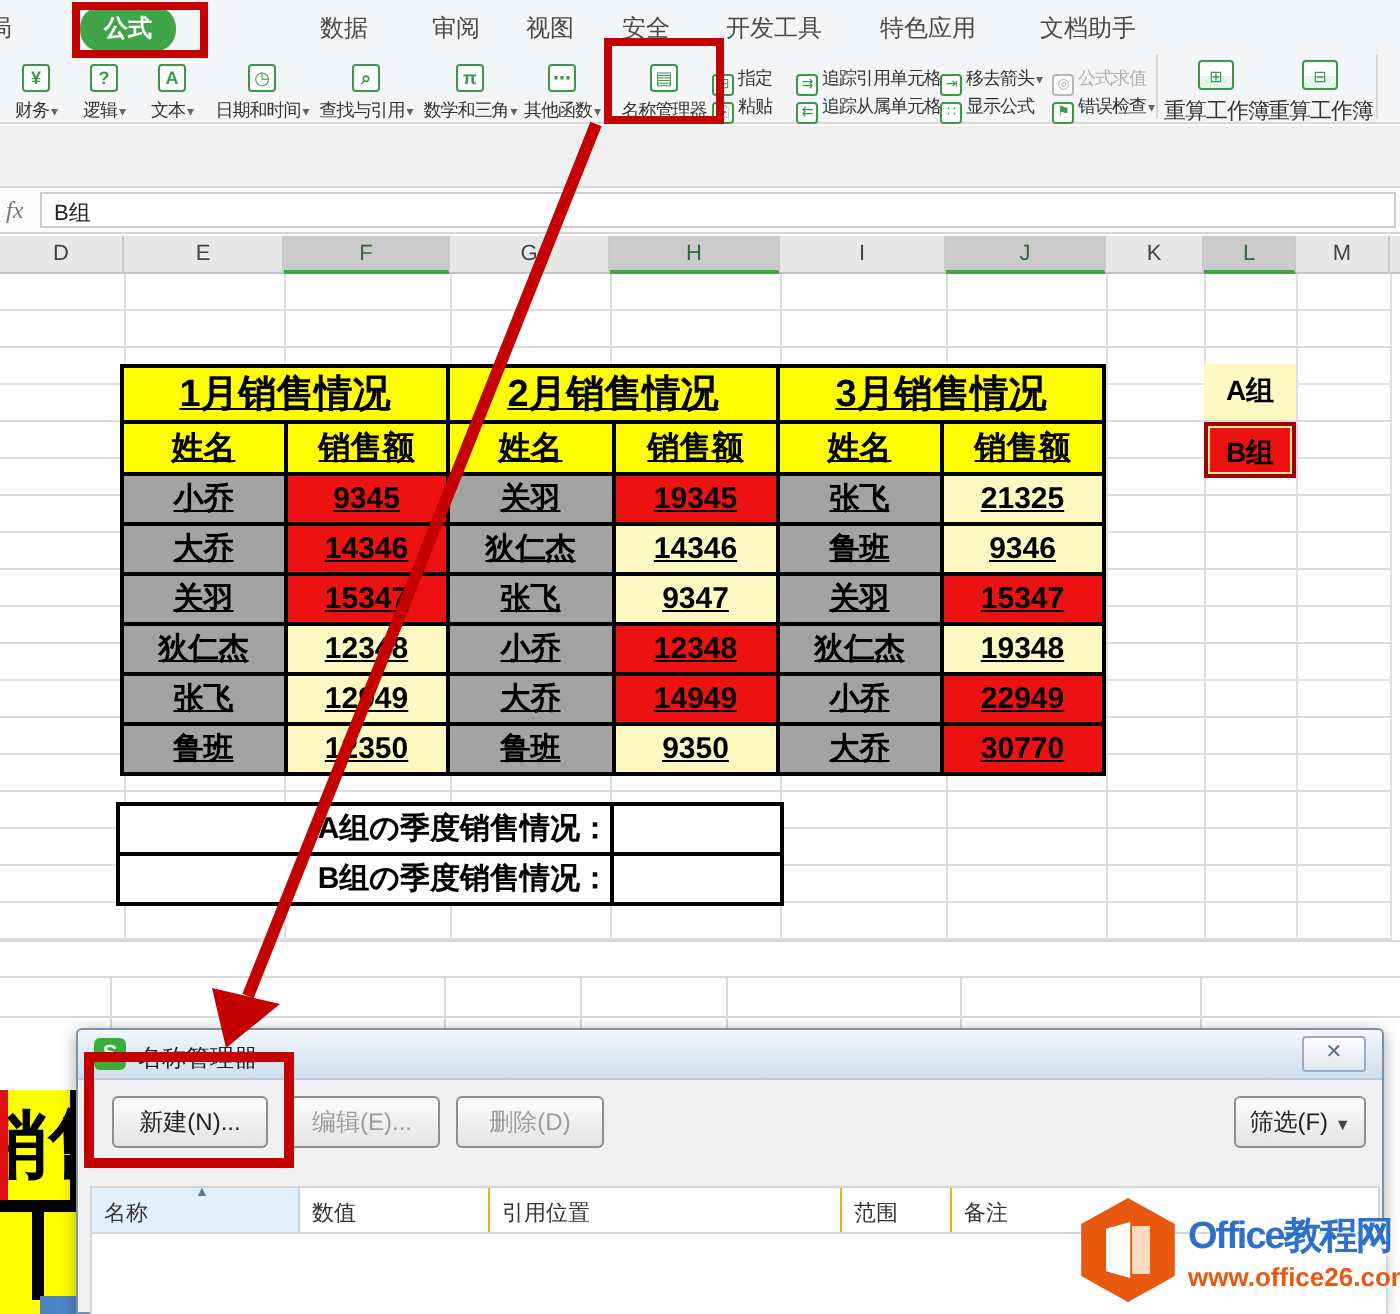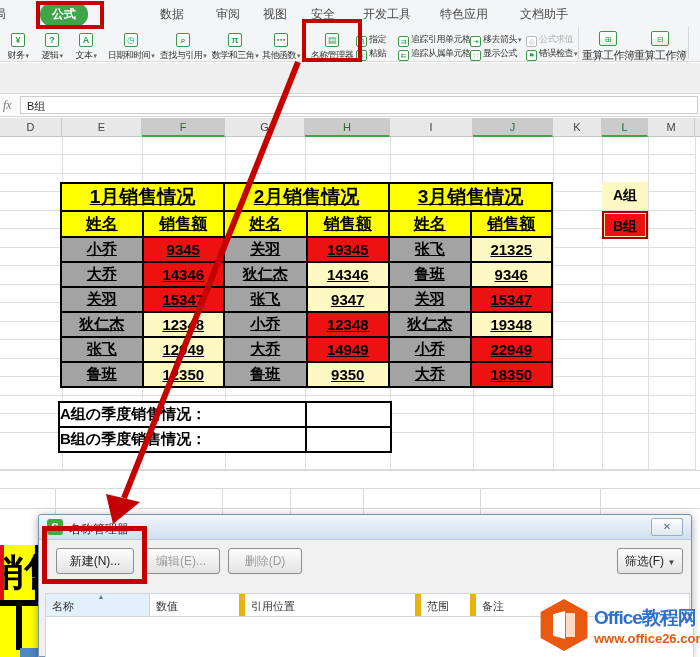--- a/index.html
+++ b/index.html
@@ -47,21 +47,21 @@
   td.nm  { background:#a3a3a3; font-size:15px; height:25px; }
   td.val { font-size:15px; height:25px; }
   .red  { background:#ee1111; }
   .blue { background:#fef9c3; }
 
   .grp { position:absolute; left:602px; width:46px; height:28px; text-align:center; font-weight:900; font-size:14px; line-height:27px; color:#000; }
   .grp.sel { border:2px solid #a40000; box-shadow:inset 0 0 0 1px #ffe9a0; }
 
   table.summary { border-collapse:collapse; position:absolute; table-layout:fixed; }
   table.summary td { border:2px solid #000; font-weight:900; font-size:15px; color:#000; height:25px; padding:0; white-space:nowrap; }
-  td.slabel { text-align:left; padding-right:8px; background:#fff; }
+  td.slabel { text-align:right; padding-right:8px; background:#fff; }
   td.sval { background:#fff; }
 
   
   .lower { position:absolute; left:0; top:470px; width:700px; height:45px; background:#fff; }
   .frag { position:absolute; left:0; top:545px; width:38px; height:112px; background:#ffff00; overflow:hidden; z-index:5; }
   .frag .bigtxt { position:absolute; left:-14px; top:2px; font-size:38px; font-weight:900; color:#000; white-space:nowrap; }
   .frag .rstripe { position:absolute; left:0; top:0; width:4px; height:55px; background:#e01010; }
   .frag .hline { position:absolute; left:0; top:55px; width:38px; height:6px; background:#000; }
   .frag .vlineb { position:absolute; left:16px; top:61px; width:6px; height:44px; background:#000; }
   .frag .rline { position:absolute; right:0; top:0; width:3px; height:61px; background:#000; }
@@ -70,21 +70,21 @@
   
   .dialog { position:absolute; left:38px; top:514px; width:654px; height:143px; background:#f0f0f0;
             border:1px solid #76A; border-color:#7a93ad; border-radius:3px 3px 0 0; box-shadow:0 2px 8px rgba(0,0,0,.35); z-index:10; }
   .dtitle { position:relative; height:25px; background:linear-gradient(#f2f7fc,#cfdfef); border-bottom:1px solid #b9cadd; border-radius:3px 3px 0 0; }
   .dlogo { position:absolute; left:8px; top:4px; width:16px; height:16px; background:#3aae3a; border-radius:3px; color:#fff; font-size:11px; font-weight:bold; text-align:center; line-height:16px; }
   .dtext { position:absolute; left:30px; top:6px; font-size:12px; color:#222; }
   .dclose { position:absolute; right:8px; top:3px; width:32px; height:18px; background:linear-gradient(#fdfefe,#dfe8f1); border:1px solid #98aec5; border-radius:2px; color:#5b7globals; color:#56718c; font-size:10px; font-weight:bold; text-align:center; line-height:16px; }
   .dbtn { position:absolute; top:33px; height:26px; background:linear-gradient(#fdfdfd,#e3e3e3); border:1px solid #8e8e8e; border-radius:3px; font-size:12px; color:#222; text-align:center; line-height:24px; }
   .dbtn.disabled { color:#9c9c9c; }
   .lhead { position:absolute; left:6px; top:78px; height:24px; background:#fff; border:1px solid #d0d7de; display:flex; }
-  .lcell { height:22px; border-right:6px solid #eab308; font-size:11px; color:#333; padding:5px 0 0 6px; position:relative; }
+  .lcell { height:22px; border-right:1px solid #eab308; font-size:11px; color:#333; padding:5px 0 0 6px; position:relative; }
   .lcell.sorted { background:#e2f0fb; border-right:1px solid #bcd6ec; }
   .sortmark { position:absolute; top:-1px; left:50%; font-size:7px; color:#5a7a9a; }
   .dlist { position:absolute; left:6px; top:102px; width:649px; height:55px; background:#fff; border:1px solid #d0d7de; border-top:none; }
 
   
   .redbox { position:absolute; border:4px solid #c40000; z-index:20; pointer-events:none; }
   #arrowsvg { position:absolute; left:0; top:0; z-index:19; pointer-events:none; }
 
   
   .brand { position:absolute; left:538px; top:597px; width:160px; height:56px; z-index:30; display:flex; align-items:center; }
@@ -299,21 +299,21 @@
       <tr>
             <td class="nm">狄仁杰</td>
             <td class="val blue">19348</td>
           </tr>
       <tr>
             <td class="nm">小乔</td>
             <td class="val red">22949</td>
           </tr>
       <tr>
             <td class="nm">大乔</td>
-            <td class="val red">18350</td>
+            <td class="val red">30770</td>
           </tr>
     </tbody>
       </table>
 
     <div class="grp blue" style="top:45px">A组</div>
     <div class="grp red sel" style="top:74px">B组</div>
 
     <table class="summary" style="left:58px;top:264px;width:332px">
       <tbody>
           <tr>

